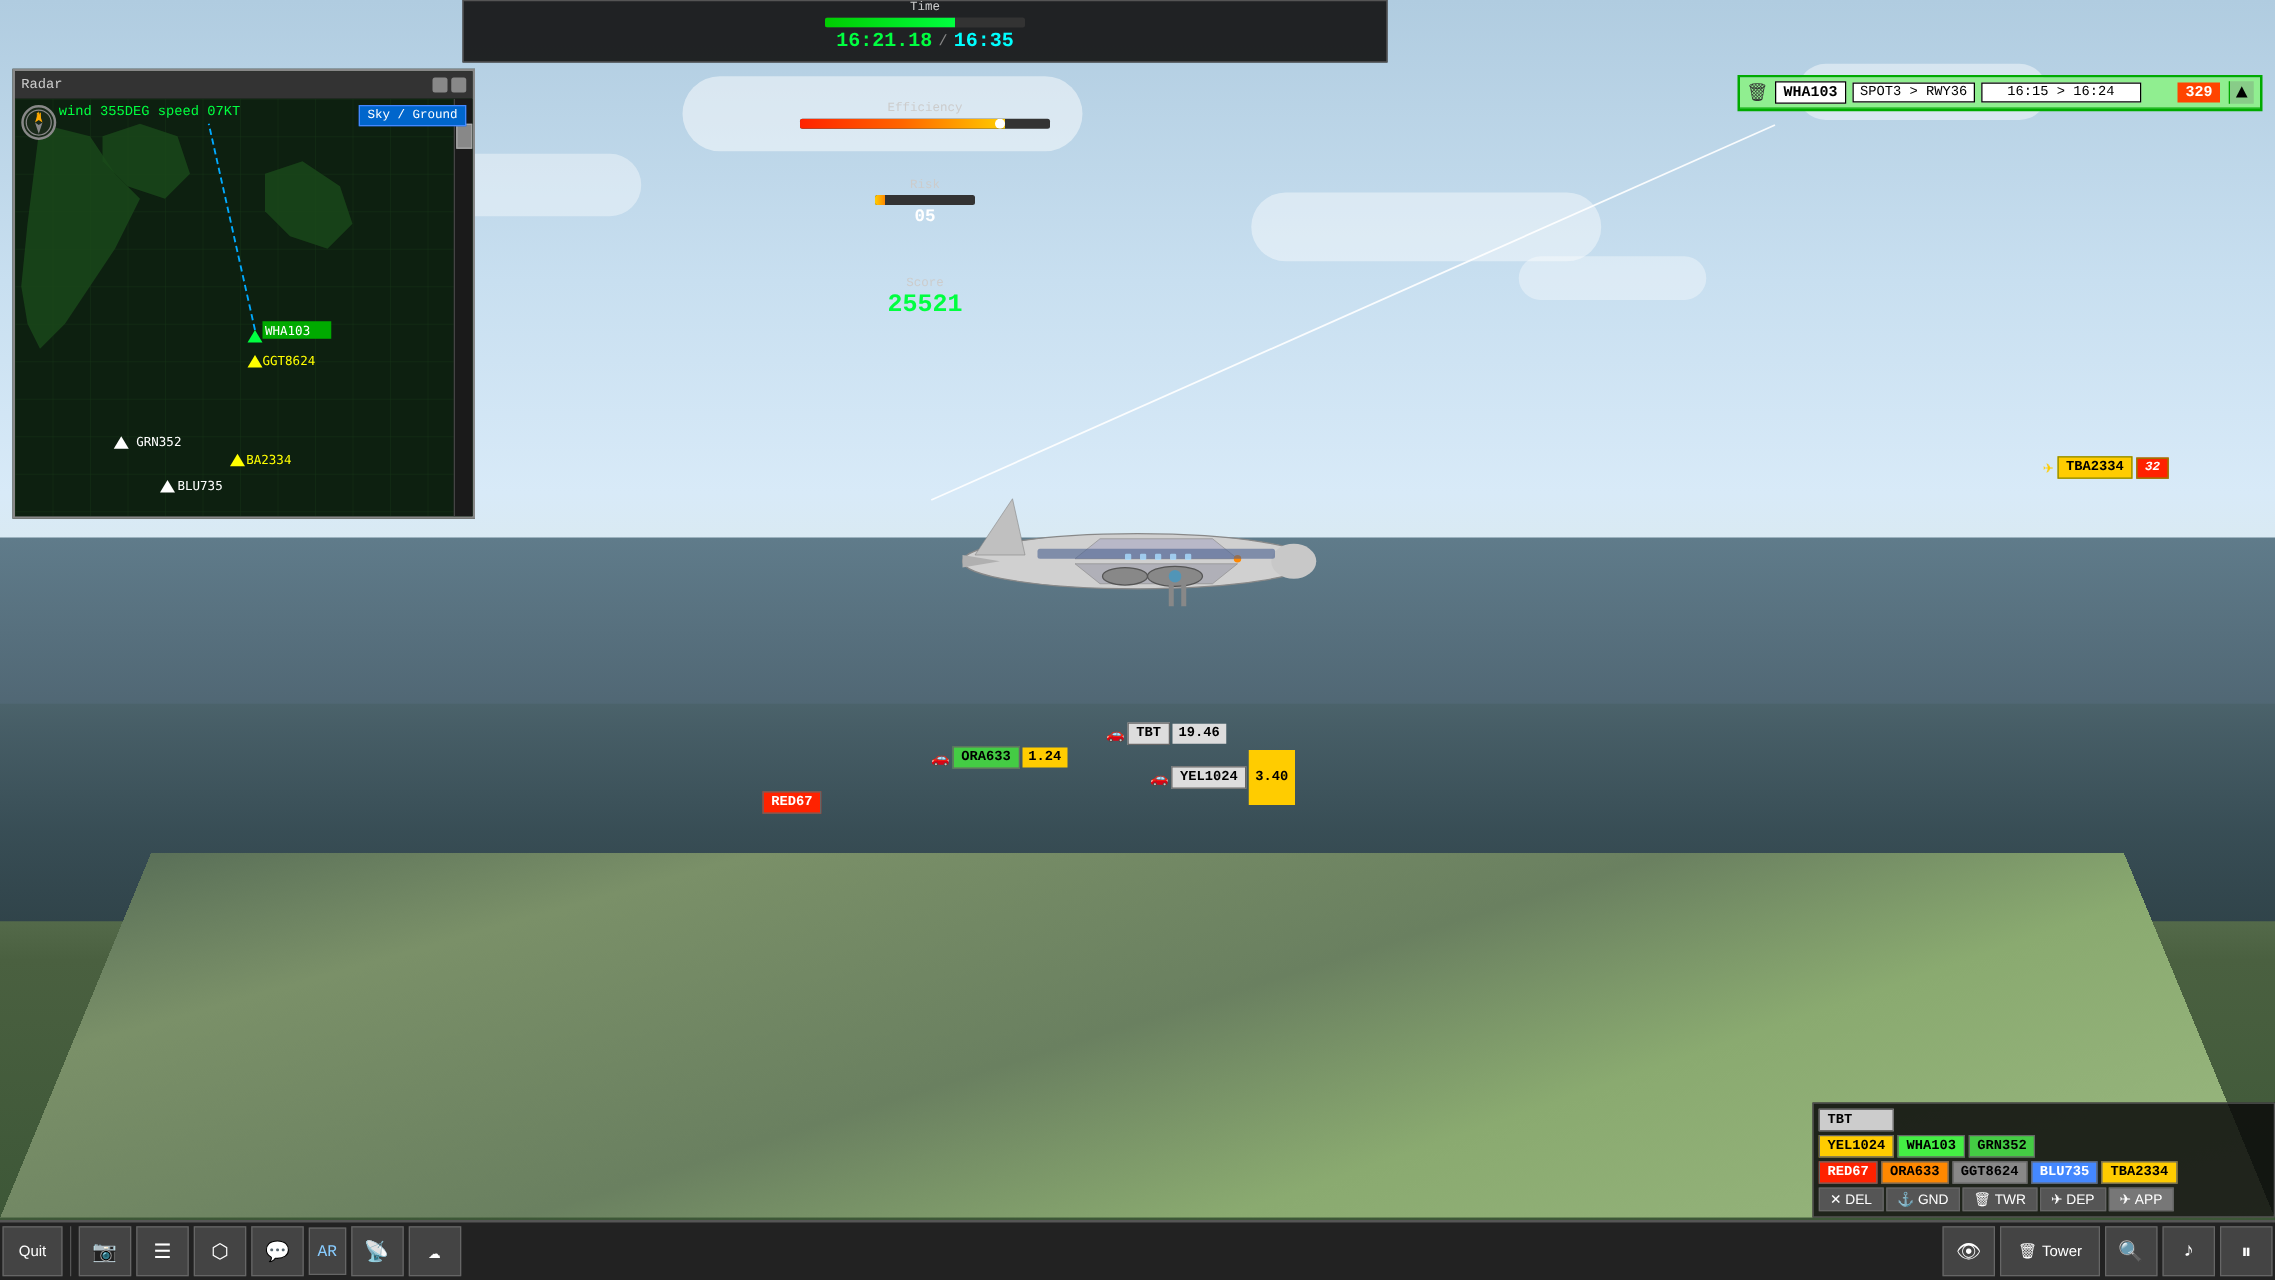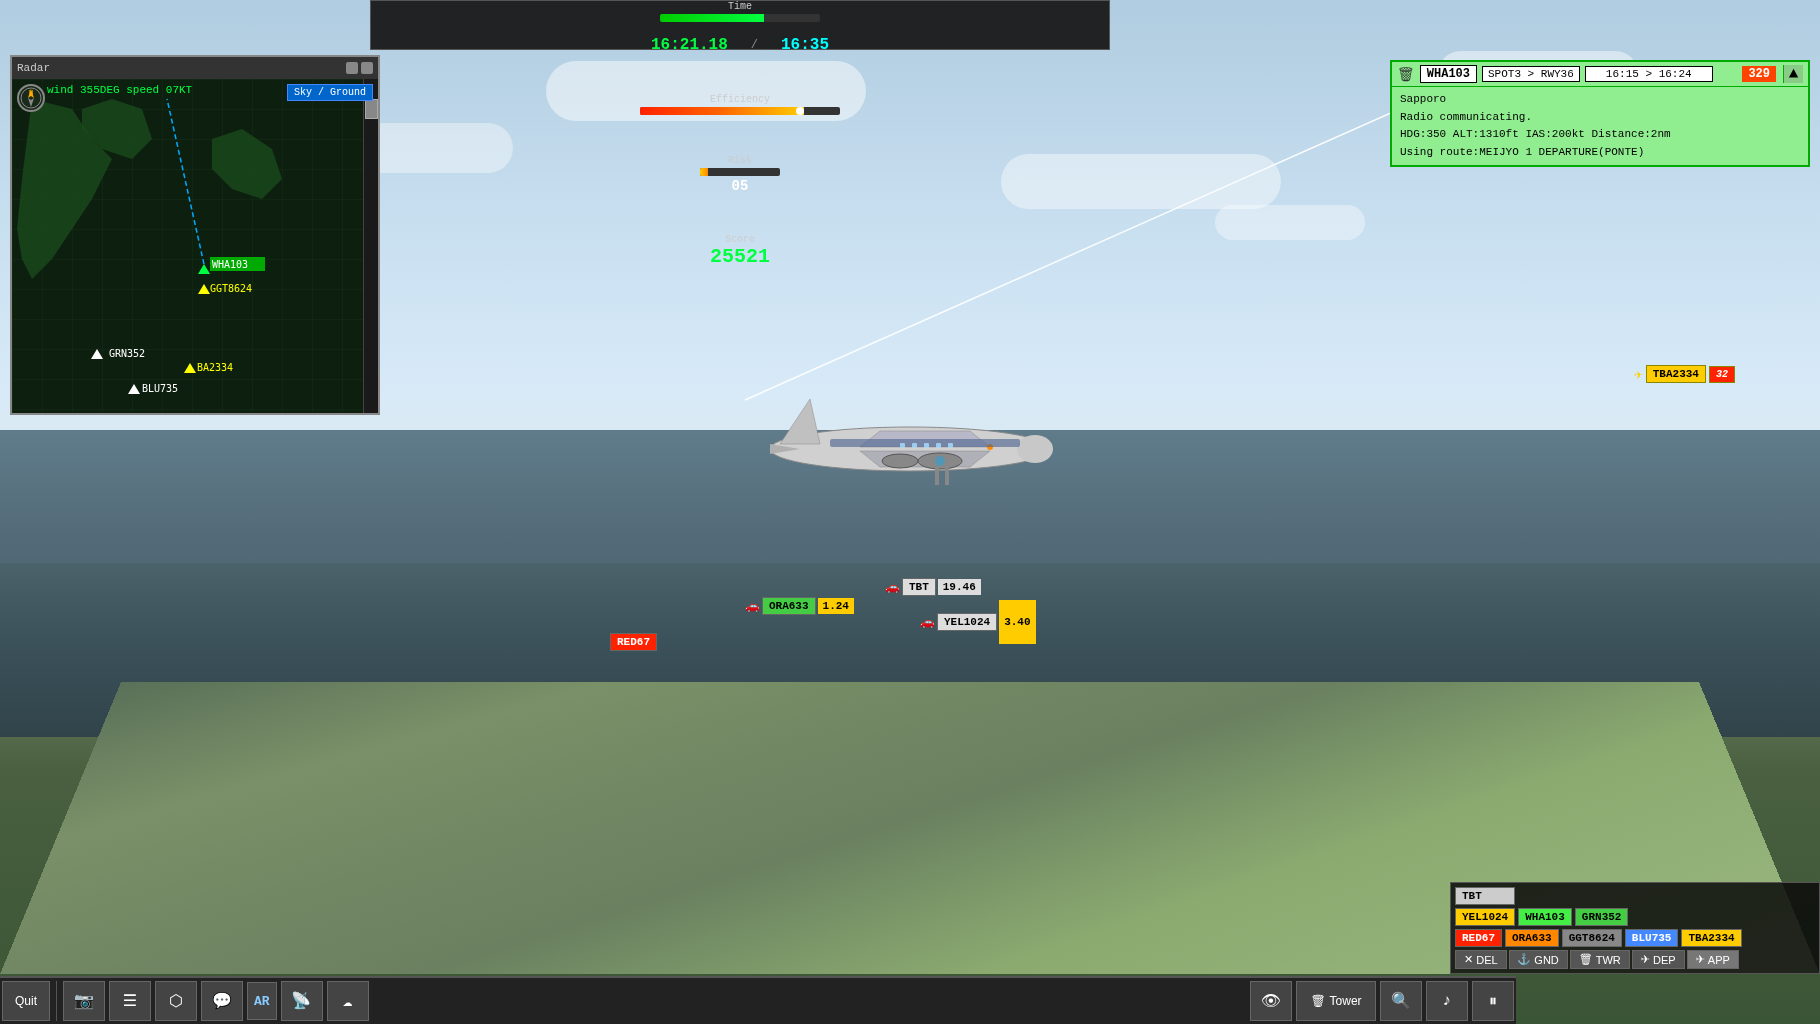--- a/index.html
+++ b/index.html
@@ -125,22 +125,21 @@
       height: 100%;
     }
 
     .bar-green { background: linear-gradient(90deg, #00cc00, #00ff40); }
     .bar-red-orange { background: linear-gradient(90deg, #ff2200, #ff6600, #ffcc00); }
     .bar-risk { background: linear-gradient(90deg, #ffcc00, #ff8800); }
 
     .time-display {
       display: flex;
       align-items: center;
-      gap: 23px;
-      margin-top: 12px;
+      gap: 5px;
     }
 
     
     #radar-panel {
       position: absolute;
       top: 55px;
       left: 10px;
       width: 370px;
       height: 360px;
       background: #0a1a0a;
@@ -372,21 +371,21 @@
       align-items: center;
       gap: 2px;
       z-index: 65;
     }
 
     
     #main-bottom-bar {
       position: absolute;
       bottom: 0;
       left: 0;
-      width: 1516px;
+      width: 1820px;
       height: 48px;
       background: #222;
       border-top: 2px solid #555;
       display: flex;
       align-items: center;
       z-index: 200;
     }
 
     .bottom-bar-btn {
       height: 40px;
@@ -634,26 +633,20 @@
 </div>
 
 <div id="aircraft-info">
   <div class="info-header">
     <span class="trash-icon">🗑</span>
     <span class="aircraft-id-badge">WHA103</span>
     <span class="route-badge">SPOT3 &gt; RWY36</span>
     <span class="time-badge">16:15 &gt; 16:24</span>
     <span class="score-badge">329</span>
     <div style="width:20px;height:100%;background:#88cc88;border-left:1px solid #00aa00;display:flex;align-items:center;justify-content:center;cursor:pointer;margin-left:2px;">▲</div>
-  </div>
-  <div class="info-body">
-    <div class="line">Sapporo</div>
-    <div class="line">Radio communicating.</div>
-    <div class="line">HDG:350 ALT:1310ft IAS:200kt Distance:2nm</div>
-    <div class="line">Using route:MEIJYO 1 DEPARTURE(PONTE)</div>
   </div>
 </div>
 
 <div id="tba2334-label">
   <span style="color:#ffcc00;font-size:14px;">✈</span>
   <span class="aircraft-label-chip">TBA2334</span>
   <span class="aircraft-label-chip red" style="font-size:10px;font-style:italic;">32</span>
 </div>
 
 <div class="ground-chip" style="left:885px;top:578px;">
@@ -737,21 +730,21 @@
     <span>☰</span>
   </div>
   <div class="bottom-bar-icon-btn">
     <span>⬡</span>
   </div>
   <div class="bottom-bar-icon-btn">
     <span>💬</span>
   </div>
 
   <div style="display:flex;align-items:center;border:1px solid #666;padding:0 6px;height:38px;margin:2px;background:#444;cursor:pointer;">
-    <span style="color:#88ccff;font-weight:bold;font-size:13px;">AR</span>
+    <span style="color:#88ccff;font-weight:normal;font-size:13px;">AR</span>
   </div>
 
   <div class="bottom-bar-icon-btn">
     <span>📡</span>
   </div>
   <div class="bottom-bar-icon-btn">
     <span>☁</span>
   </div>
 
   <div class="bottom-bar-right">

